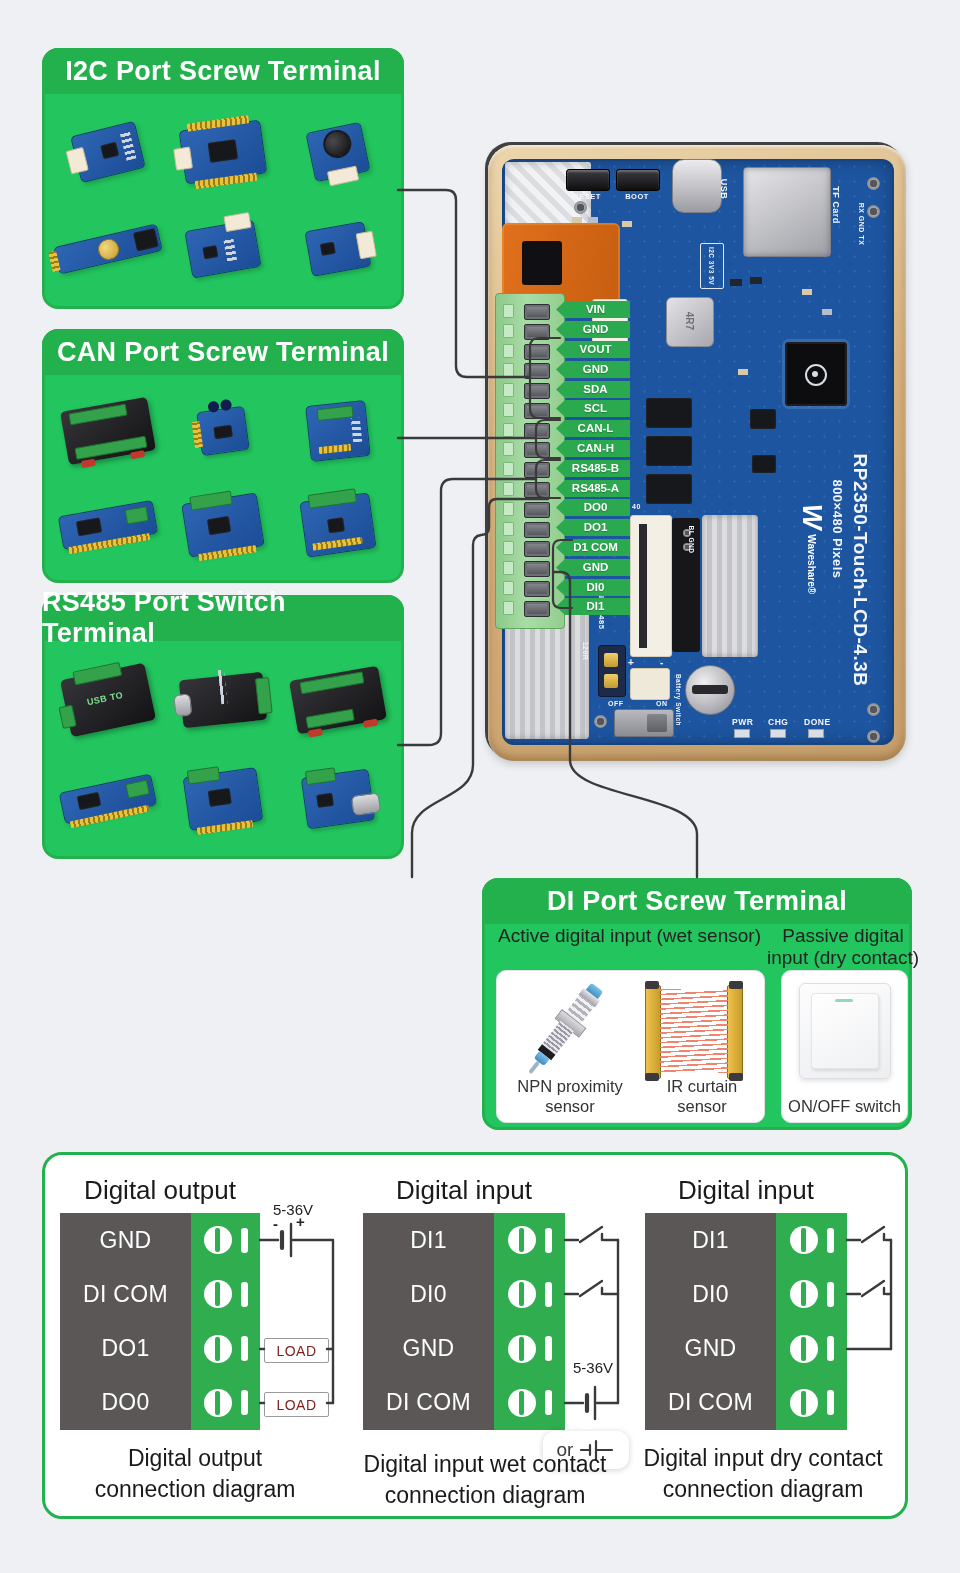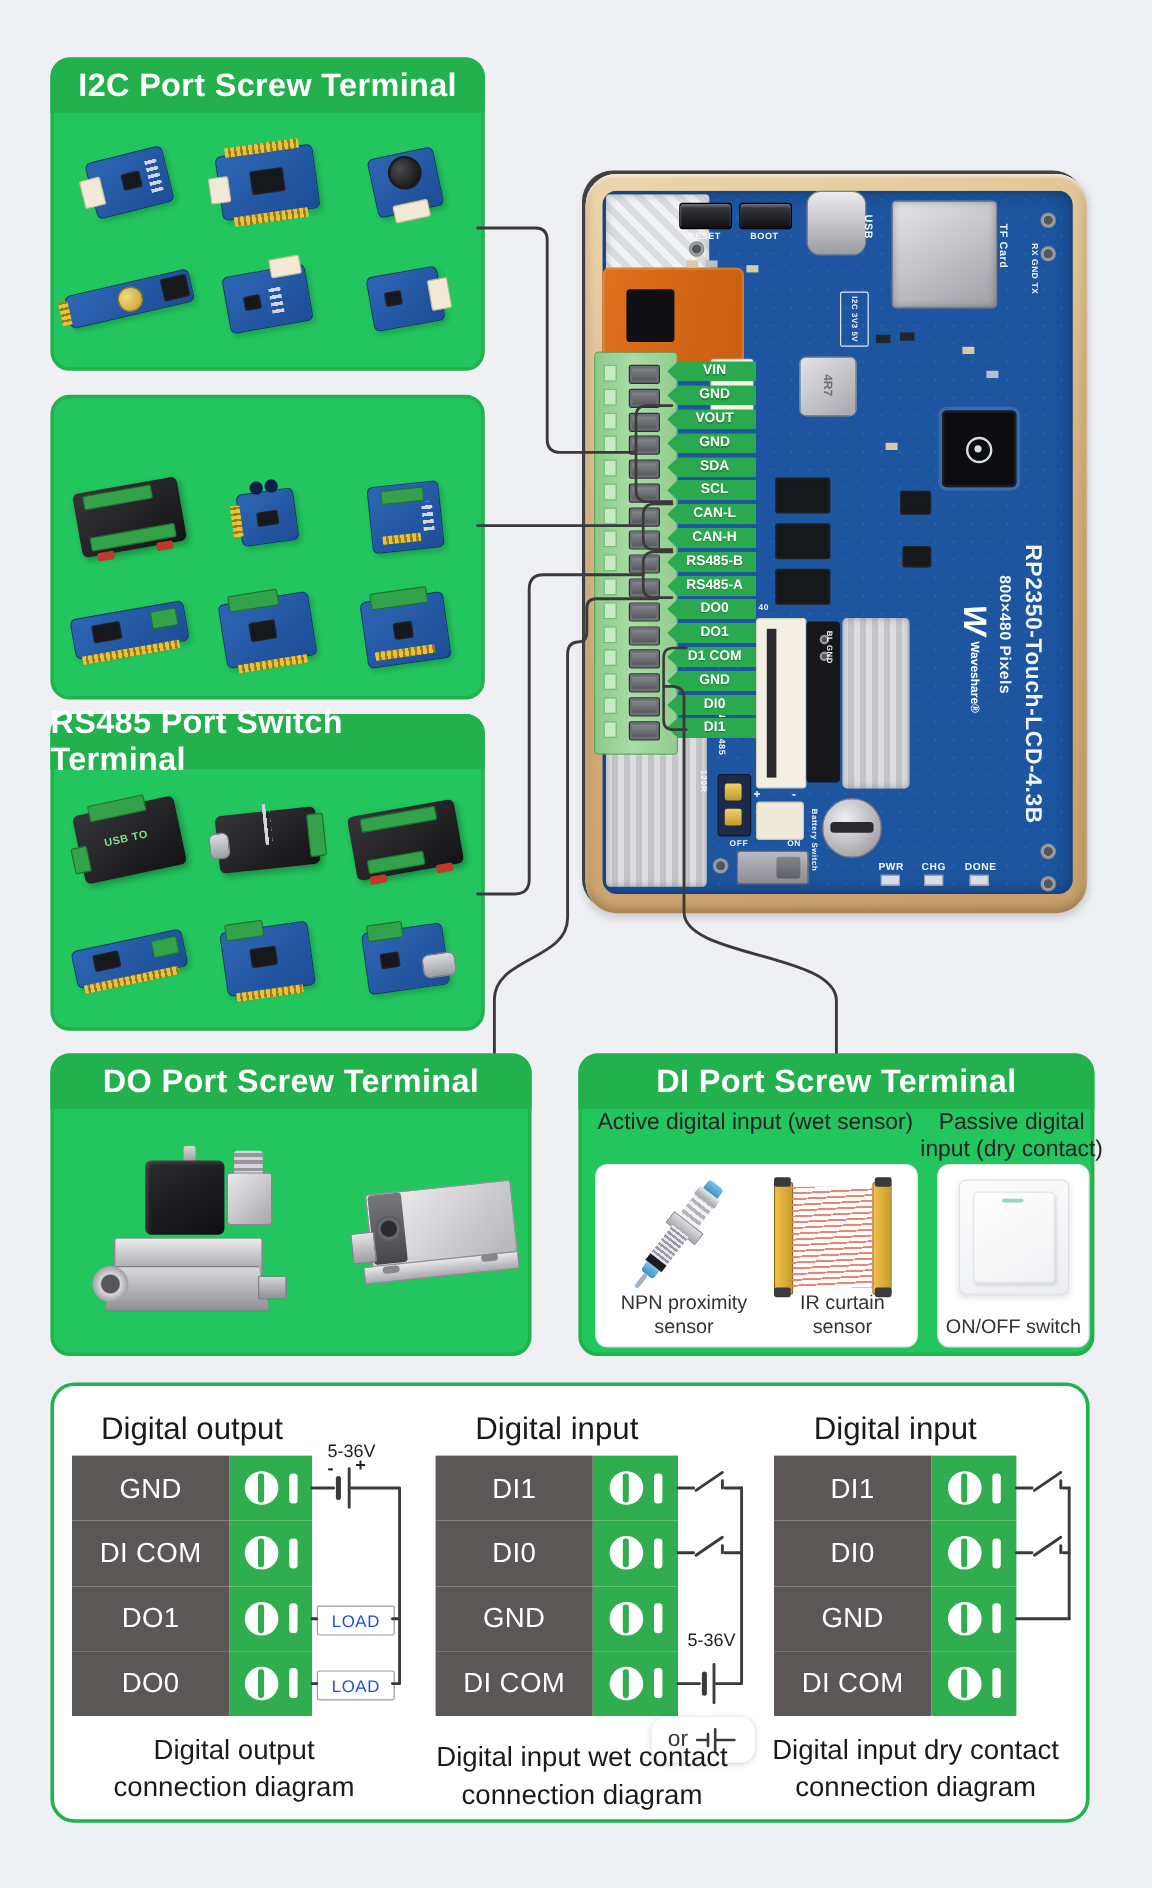--- a/index.html
+++ b/index.html
@@ -83,21 +83,21 @@
   .tgraph{position:absolute;top:58px;height:217px;display:grid;grid-template-rows:repeat(4,1fr);}
   .trow{display:grid;grid-template-columns:131px 1fr;}
   .tlabel{background:var(--gray);color:#fff;display:flex;align-items:center;justify-content:center;
           font-size:23px;font-weight:500;letter-spacing:.3px;}
   .tscrew{background:var(--strip);display:flex;align-items:center;justify-content:center;gap:9px;}
   .circ{width:28px;height:28px;border-radius:50%;background:#fff;position:relative;display:block;}
   .circ::after{content:"";position:absolute;left:11.5px;top:2px;width:5px;height:24px;
                background:var(--strip);border-radius:2px;}
   .sbar{width:7px;height:25px;background:#fff;border-radius:3px;display:block;}
   .loadbox{position:absolute;width:63px;height:23px;background:#fff;border:1.5px solid #9a9a9a;
-           border-radius:2px;color:#1d4ed8;font-size:14px;display:flex;align-items:center;
+           border-radius:2px;color:#7f1d1d;font-size:14px;display:flex;align-items:center;
            justify-content:center;letter-spacing:.5px;}
   .vlabel{position:absolute;font-size:15px;color:#222;text-align:center;}
   .sign{position:absolute;font-size:15px;color:#222;font-weight:bold;}
   .caption{position:absolute;font-size:23px;line-height:1.35;color:#1a1a1a;text-align:center;}
   .bubble{position:absolute;background:#fff;border-radius:12px;box-shadow:0 1px 6px rgba(0,0,0,.18);
           display:flex;align-items:center;justify-content:center;gap:6px;}
   .bubble::before{content:"";position:absolute;top:-9px;left:38px;border:6px solid rgba(0,0,0,0);
                   border-bottom:7px solid #fff;border-top:none;}
   .orword{font-size:19px;color:#3a3a3a;}
 
@@ -154,20 +154,21 @@
             <div class="mod" style="width:58px;height:44px;transform:rotate(-10deg)">
         <span class="jst" style="right:-8px;top:10px;width:15px;height:24px"></span>
         <span class="chip" style="left:12px;top:14px;width:14px;height:12px"></span>
             </div>
           </div>
     </div>
       </div>
   </div>
 
   <div class="gbox" style="left:42px;top:329px;width:356px;height:248px;">
+    <div class="hd">CAN Port Screw Terminal</div>
     <div class="bd">
         <div class="mods">
       <div class="cell">
             <div class="enc" style="width:88px;height:54px;transform:rotate(-10deg)">
         <span class="grn" style="left:8px;top:3px;width:56px;height:10px"></span>
         <span class="grn" style="left:8px;bottom:4px;width:70px;height:10px"></span>
         <span class="foot" style="left:12px;bottom:-5px;width:14px;height:7px"></span>
         <span class="foot" style="right:12px;bottom:-5px;width:14px;height:7px"></span>
             </div>
           </div>
@@ -255,46 +256,20 @@
             <div class="mod" style="width:66px;height:50px;transform:rotate(-8deg)">
         <span class="db9" style="right:-8px;bottom:6px;width:26px;height:18px"></span>
         <span class="grn" style="left:4px;top:-7px;width:28px;height:12px"></span>
         <span class="chip" style="left:12px;top:18px;width:16px;height:13px"></span>
             </div>
           </div>
     </div>
       </div>
   </div>
 
-  <div class="gbox" style="left:42px;top:878px;width:395px;height:246px;">
-    <div class="hd">DO Port Screw Terminal</div>
-    <div class="bd">
-
-      <div class="valve" style="left:38px;top:30px;width:165px;height:155px;">
-        <i style="left:70px;top:0;width:10px;height:16px;background:linear-gradient(#d8d8dc,#8e8e94);border-radius:2px;"></i>
-        <i style="left:38px;top:12px;width:66px;height:62px;background:linear-gradient(150deg,#2c2c30,#0e0e10);border-radius:5px;box-shadow:inset 2px 2px 3px rgba(255,255,255,.15);"></i>
-        <i style="left:112px;top:4px;width:24px;height:20px;background:repeating-linear-gradient(0deg,#d6d6da 0 3px,#96969c 3px 6px);border-radius:3px;"></i>
-        <i style="left:106px;top:22px;width:36px;height:42px;background:linear-gradient(135deg,#e9e9ec,#a7a7ad);border:1px solid #87878d;border-radius:3px;"></i>
-        <i style="left:12px;top:76px;width:122px;height:30px;background:linear-gradient(#ececef,#9d9da3);border:1px solid #8a8a90;border-radius:3px;"></i>
-        <i style="left:4px;top:100px;width:136px;height:36px;background:linear-gradient(#d9d9dd,#8f8f95);border:1px solid #7f7f85;clip-path:polygon(7% 0,93% 0,100% 100%,0 100%);"></i>
-        <i style="left:-6px;top:100px;width:30px;height:30px;border-radius:50%;background:radial-gradient(circle,#55555a 34%,#d9d9dd 40%,#97979d 75%);"></i>
-        <i style="left:132px;top:108px;width:22px;height:18px;background:linear-gradient(#d4d4d8,#909096);border:1px solid #7f7f85;border-radius:2px;"></i>
-      </div>
-
-      <div class="lock" style="left:252px;top:58px;width:140px;height:110px;">
-        <i style="left:10px;top:6px;width:120px;height:62px;background:linear-gradient(135deg,#f3f3f5,#b4b4b9);border:1px solid #93939a;border-radius:3px;transform:rotate(-6deg);"></i>
-        <i style="left:12px;top:12px;width:28px;height:58px;background:linear-gradient(#77777c,#47474b);border-radius:3px;transform:rotate(-6deg);"></i>
-        <i style="left:16px;top:30px;width:22px;height:22px;border-radius:50%;background:radial-gradient(circle,#2c2c30 40%,#6e6e74 48%,#4a4a4f 80%);transform:rotate(-6deg);"></i>
-        <i style="left:-4px;top:44px;width:18px;height:24px;background:linear-gradient(#e5e5e8,#9d9da3);border:1px solid #86868c;border-radius:2px;transform:rotate(-6deg);"></i>
-        <i style="left:6px;top:66px;width:128px;height:13px;background:linear-gradient(#e9e9ec,#a8a8ae);border:1px solid #8d8d93;transform:rotate(-6deg);"></i>
-        <i style="left:22px;top:72px;width:14px;height:6px;background:#87878d;border-radius:3px;transform:rotate(-6deg);"></i>
-        <i style="left:104px;top:62px;width:14px;height:6px;background:#87878d;border-radius:3px;transform:rotate(-6deg);"></i>
-      </div>
-    </div>
-  </div>
 
   <div class="gbox" style="left:482px;top:878px;width:424px;height:246px;">
     <div class="hd">DI Port Screw Terminal</div>
     <div class="dihead" style="left:11px;top:44px;width:267px;">Active digital input (wet sensor)</div>
     <div class="dihead" style="left:277px;top:44px;width:162px;">Passive digital input (dry contact)</div>
 
     <div class="dipanel" style="left:296px;top:89px;width:125px;height:151px;">
       <div class="wsw" style="left:17px;top:12px;width:90px;height:94px;">
         <i style="left:0;top:0;width:90px;height:94px;background:linear-gradient(160deg,#fdfdfe,#eceef0);border:1px solid #dcdee2;border-radius:6px;box-shadow:0 2px 5px rgba(0,0,0,.12);"></i>
         <i style="left:12px;top:10px;width:66px;height:74px;background:linear-gradient(150deg,#ffffff,#f0f1f3);border:1px solid #e3e5e8;border-radius:4px;box-shadow:1px 2px 3px rgba(0,0,0,.1);"></i>

